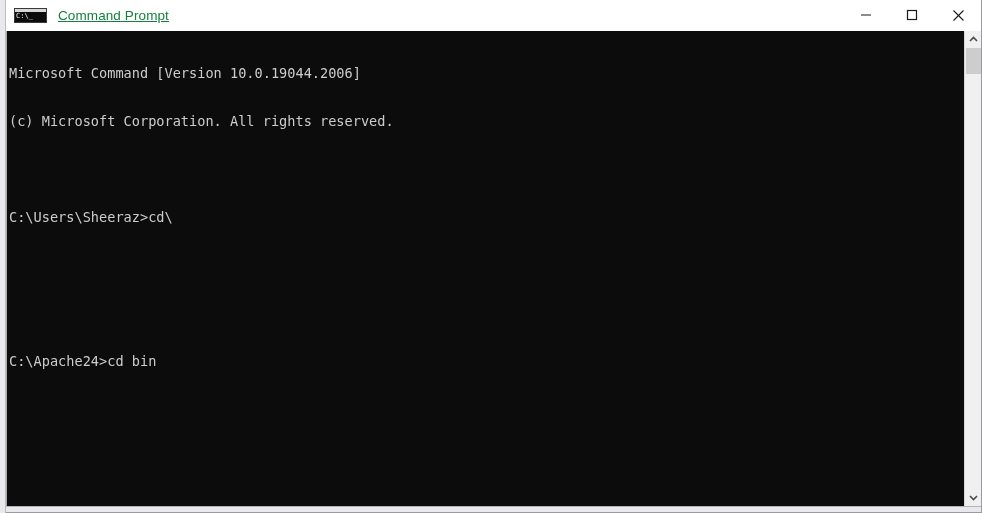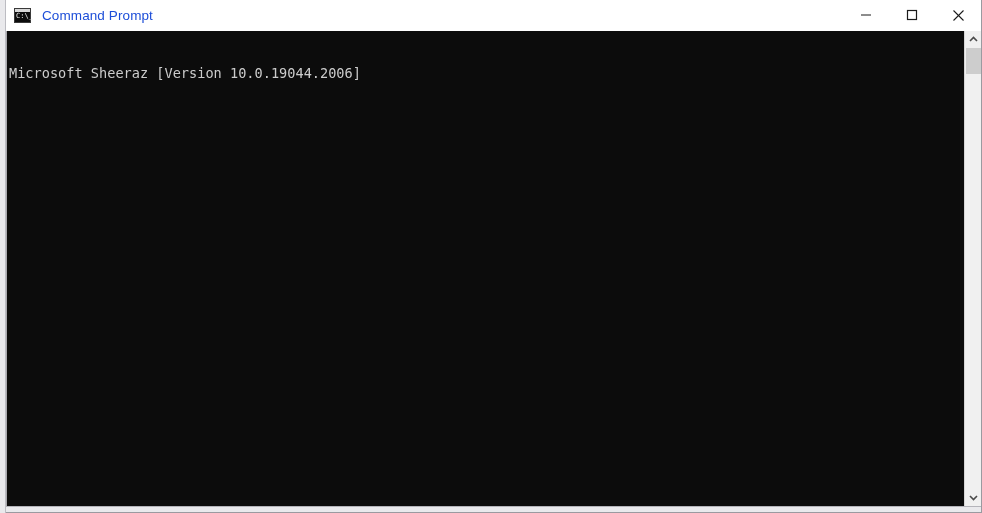--- a/index.html
+++ b/index.html
@@ -42,21 +42,21 @@
     height: 30px;
     flex: 0 0 30px;
     background: #ffffff;
     display: flex;
     align-items: center;
     position: relative;
     border-bottom: 1px solid #ffffff;
   }
   #title-icon {
     margin-left: 8px;
-    width: 17px; height: 15px;
+    width: 33px; height: 15px;
     background: #0c0c0c;
     border: 1px solid #3a3a3a;
     box-sizing: border-box;
     display: flex;
     align-items: flex-end;
     justify-content: flex-start;
     position: relative;
     flex: 0 0 auto;
   }
   #title-icon::before {
@@ -71,23 +71,24 @@
     font-size: 7px;
     line-height: 7px;
     color: #e8e8e8;
     padding-left: 1px;
     padding-bottom: 2px;
     white-space: nowrap;
   }
   #title-text {
     margin-left: 11px;
     font-size: 13.5px;
-    color: #1d4ed8;
+    color: #15803d;
     letter-spacing: 0.1px;
     white-space: nowrap;
+    text-decoration: underline;
   }
 
   
   #window-controls {
     position: absolute;
     right: 0; top: 0;
     height: 30px;
     display: flex;
   }
   .wc-btn {
@@ -211,24 +212,27 @@
             <line x1="11.5" y1="1.5" x2="1.5" y2="11.5" stroke="#1b1b1b" stroke-width="1.1"></line>
           </svg>
         </span>
       </button>
     </div>
   </div>
 
   <div id="console-area">
 
     <div id="console-text">
-      <div class="console-line">Microsoft Sheeraz [Version 10.0.19044.2006]</div>
-      <div class="console-line blank"></div>
-      <div class="console-line blank"></div>
-      <div class="console-line blank"></div>
+      <div class="console-line">Microsoft Command [Version 10.0.19044.2006]</div>
+      <div class="console-line">(c) Microsoft Corporation. All rights reserved.</div>
+      <div class="console-line blank"></div>
+      <div class="console-line">C:\Users\Sheeraz&gt;cd\</div>
+      <div class="console-line blank"></div>
+      <div class="console-line blank"></div>
+      <div class="console-line">C:\Apache24&gt;cd bin</div>
       <div class="console-line blank"></div>
       
       
     </div>
 
     <div id="scrollbar">
       <div class="sb-arrow">
         <span>
           <svg width="9" height="7" viewBox="0 0 9 7">
             <polyline points="1,5 4.5,1.5 8,5" fill="none" stroke="#4a4a4a" stroke-width="1.6"></polyline>

